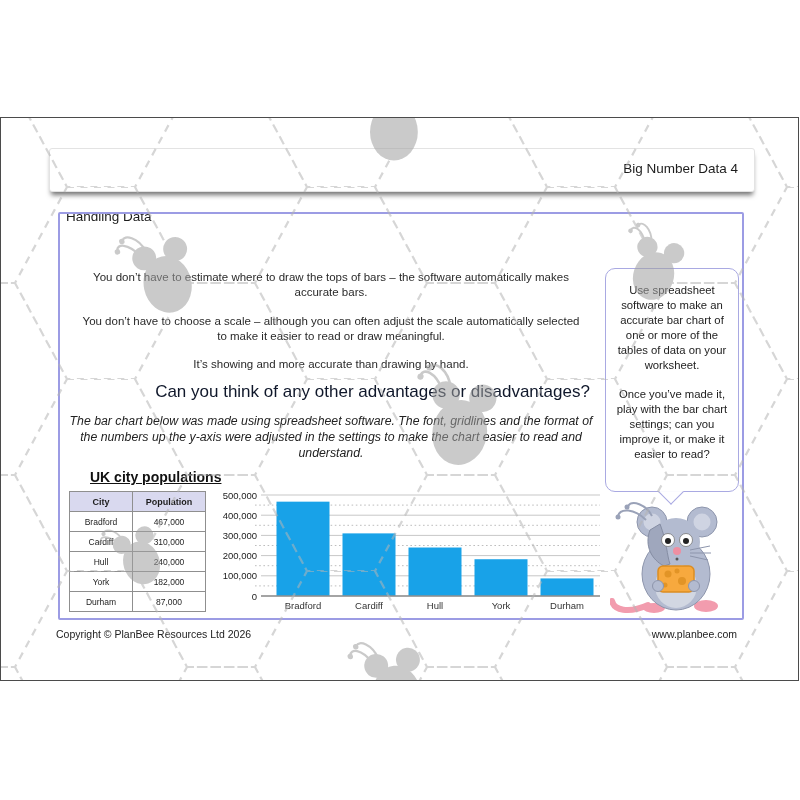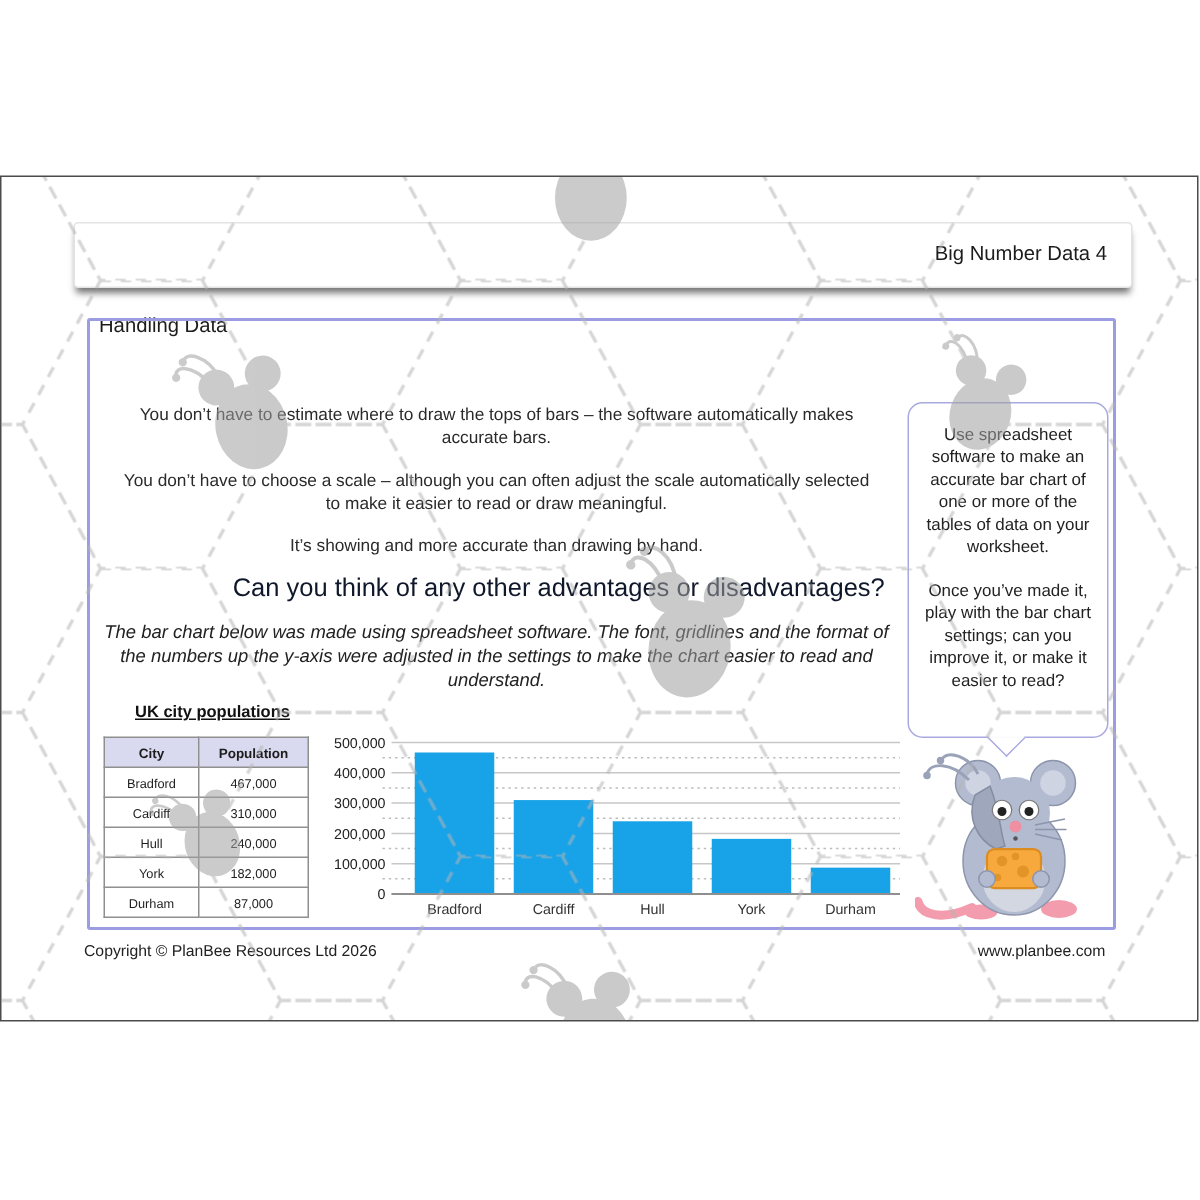--- a/index.html
+++ b/index.html
@@ -18,21 +18,21 @@
                border:2px solid #9c9ce4;border-radius:2px;z-index:10;}
   .cb-title{position:absolute;left:0;top:14px;width:682px;text-align:center;
             font-size:12.5px;font-weight:bold;text-decoration:underline;color:#111;}
   .cb-para{position:absolute;left:17px;width:508px;text-align:center;font-size:11.5px;
            line-height:1.32;color:#2a2a2a;}
   .p1{top:56px}.p2{top:100px}.p3{top:143px}
   .cb-question{position:absolute;left:0;top:168px;width:545px;text-align:center;
                font-size:17px;color:#0f172a;margin-left:40px;}
   .cb-note{position:absolute;left:1px;top:200px;width:540px;text-align:center;
            font-size:12.3px;font-style:italic;line-height:1.3;color:#222;}
-  .table-title{position:absolute;left:30px;top:255px;font-size:11px;font-weight:bold;
+  .table-title{position:absolute;left:30px;top:255px;font-size:14px;font-weight:bold;
                text-decoration:underline;color:#111;}
   table.pop{position:absolute;left:9px;top:277px;border-collapse:collapse;font-size:8.5px;
             background:rgba(255,255,255,0.55);}
   table.pop th{background:#d9d9ef;font-size:9px;font-weight:bold;}
   table.pop th,table.pop td{border:1px solid #8f8f8f;text-align:center;padding:0;
             height:19px;color:#1d1d1d;}
   table.pop th:first-child,table.pop td:first-child{width:62px;}
   table.pop th:last-child,table.pop td:last-child{width:72px;}
   .chart-wrap{position:absolute;left:150px;top:264px;width:400px;height:140px;}
   

